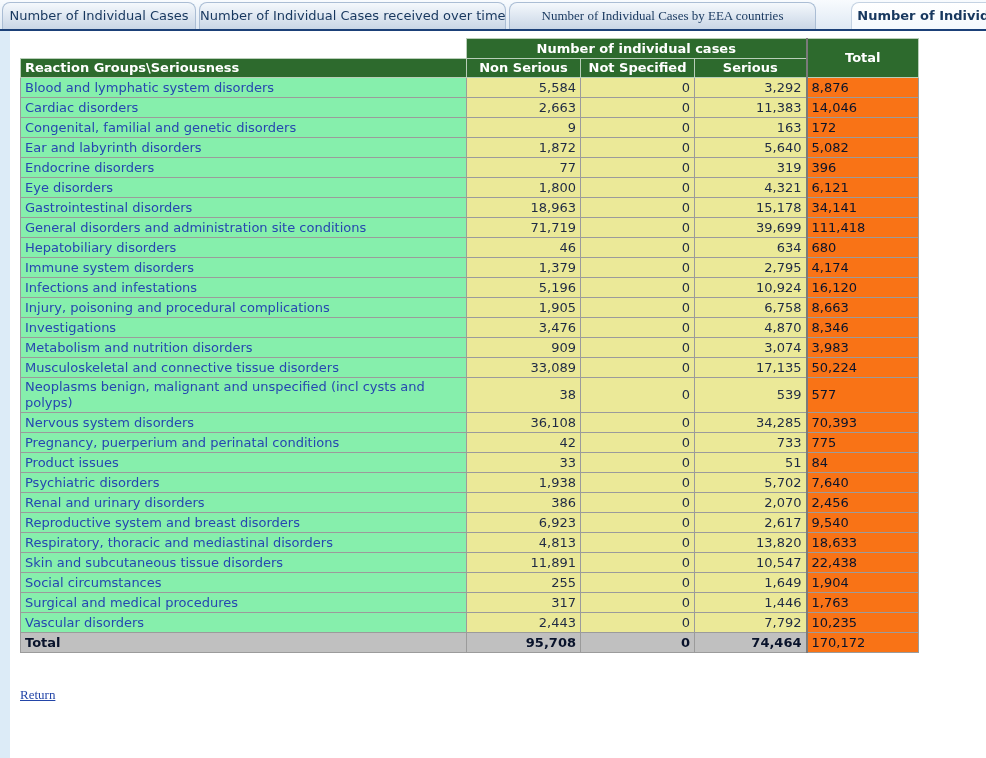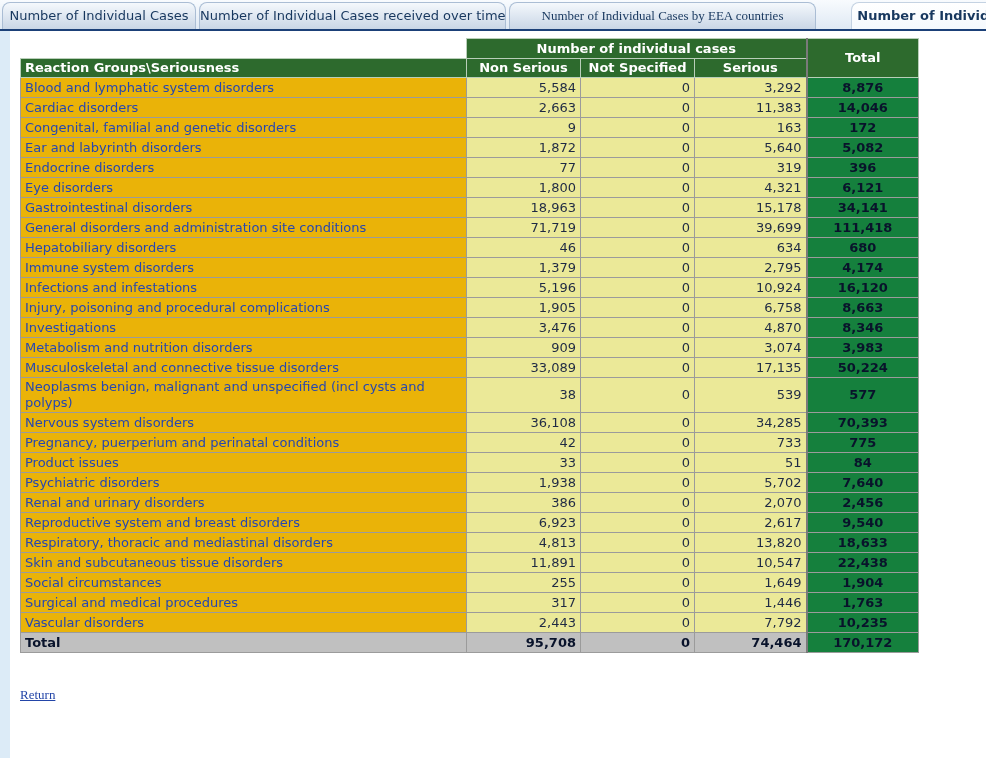--- a/index.html
+++ b/index.html
@@ -24,23 +24,23 @@
   
   table.report { position:absolute; top:38px; left:20px; border-collapse:collapse;
                  table-layout:fixed; width:898px; font-size:13px; }
   th, td { border:1px solid #9b9b9b; padding:1px 4px; height:20px; line-height:16px;
            overflow:hidden; }
   thead th { height:19px; }
   .spacer-cell { border:none; background:transparent; }
   .green { background:#2d6a2d; color:#ffffff; font-weight:bold; text-align:center;
            border-color:#b9ceb9; }
   .green.rowhead { text-align:left; }
-  .label-cell { background:#eab308; color:#2647b0; text-align:left; }
+  .label-cell { background:#86efac; color:#2647b0; text-align:left; }
   .num-cell { background:#ebe998; color:#1f2a44; text-align:right; }
-  .total-cell { background:#15803d; color:#09132b; text-align:center; font-weight:bold;
+  .total-cell { background:#f97316; color:#09132b; text-align:left; font-weight:normal;
                 border-left:2px solid #7a7a7a; }
   .total-head { border-left:2px solid #7a7a7a; }
   tfoot td { background:#c0c0c0; font-weight:bold; color:#09132b; }
   tfoot .t-label { text-align:left; }
   tfoot .t-num { text-align:right; }
 
   
   .return-link { position:absolute; top:687px; left:20px; font-size:13px;
                  color:#2345a8; text-decoration:underline; cursor:pointer;font-family:Liberation Serif, serif; }
 </style>

